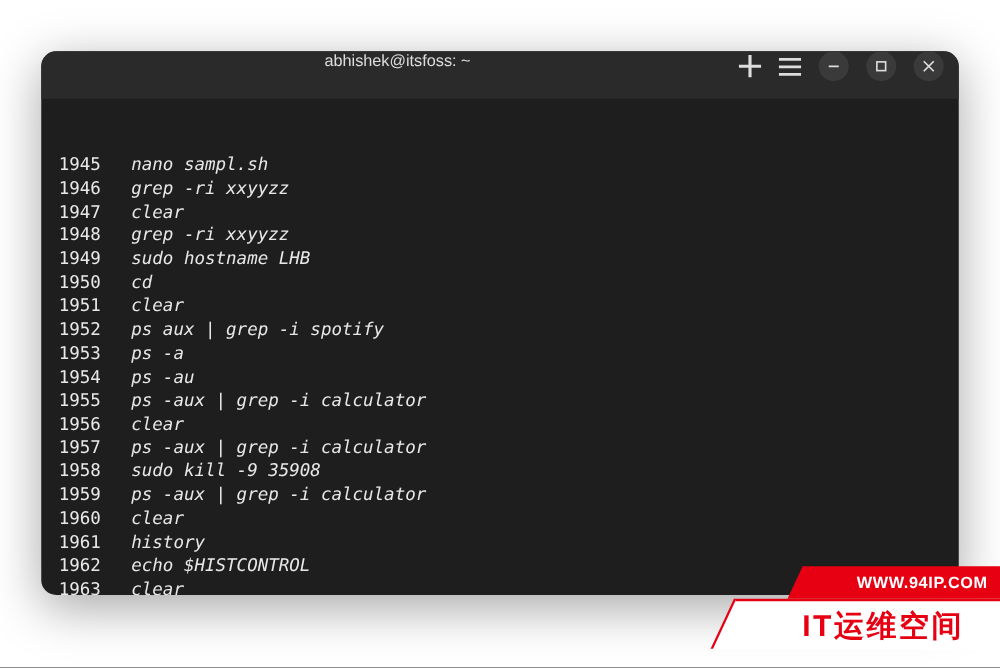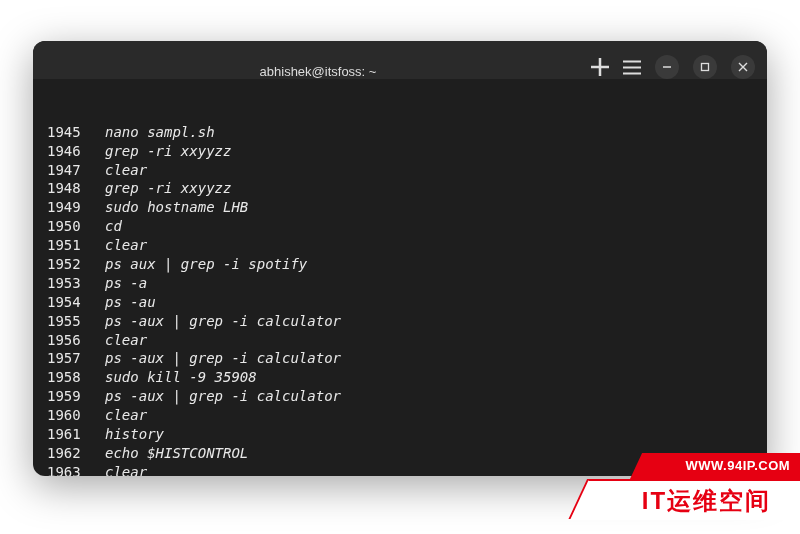--- a/index.html
+++ b/index.html
@@ -21,21 +21,21 @@
       border-radius: 12px;
       box-shadow: 0 10px 40px rgba(0,0,0,0.35);
       display: flex;
       flex-direction: column;
       overflow: hidden;
     }
     .titlebar {
       height: 38px;
       background: #2a2a2a;
       display: flex;
-      align-items: flex-end;
+      align-items: flex-start;
       padding: 0 12px;
       flex-shrink: 0;
     }
     .title-text {
       flex: 1;
       text-align: center;
       color: #ddd;
       font-size: 13px;
       font-family: sans-serif;
     }

